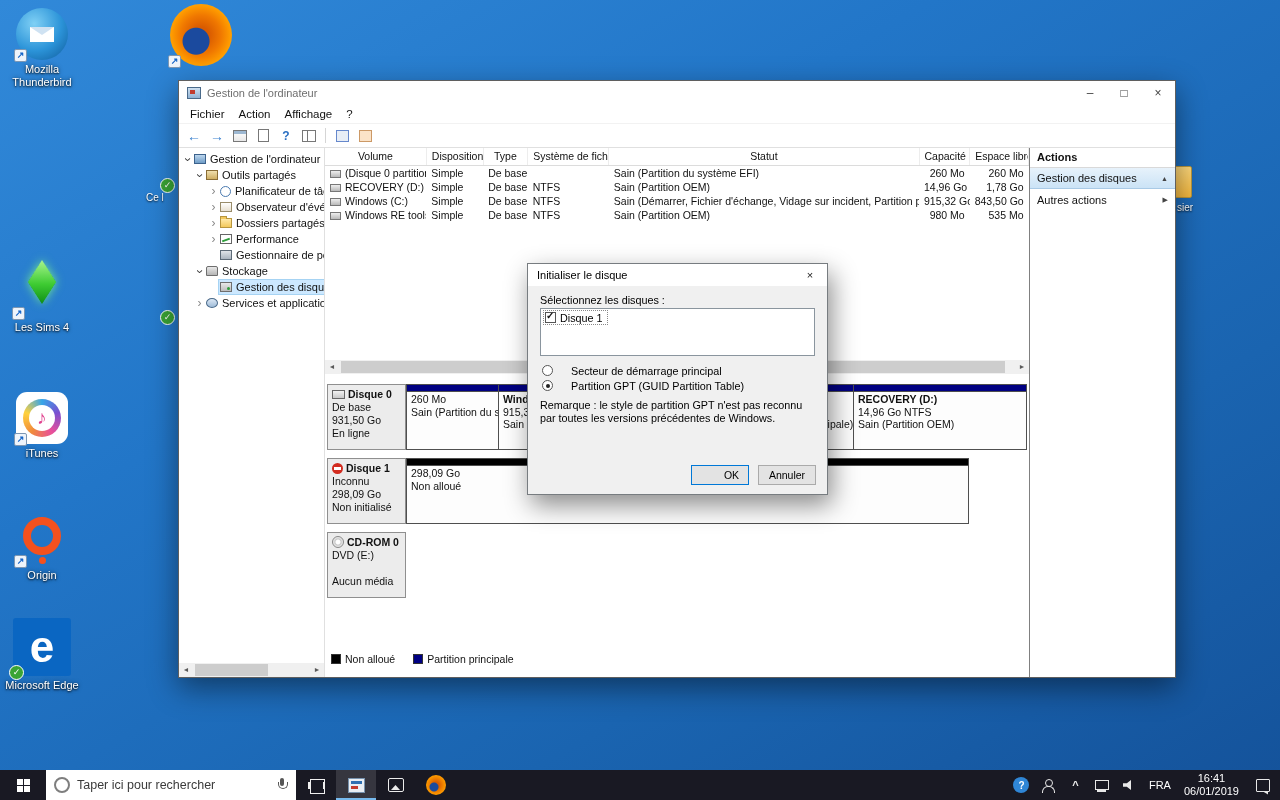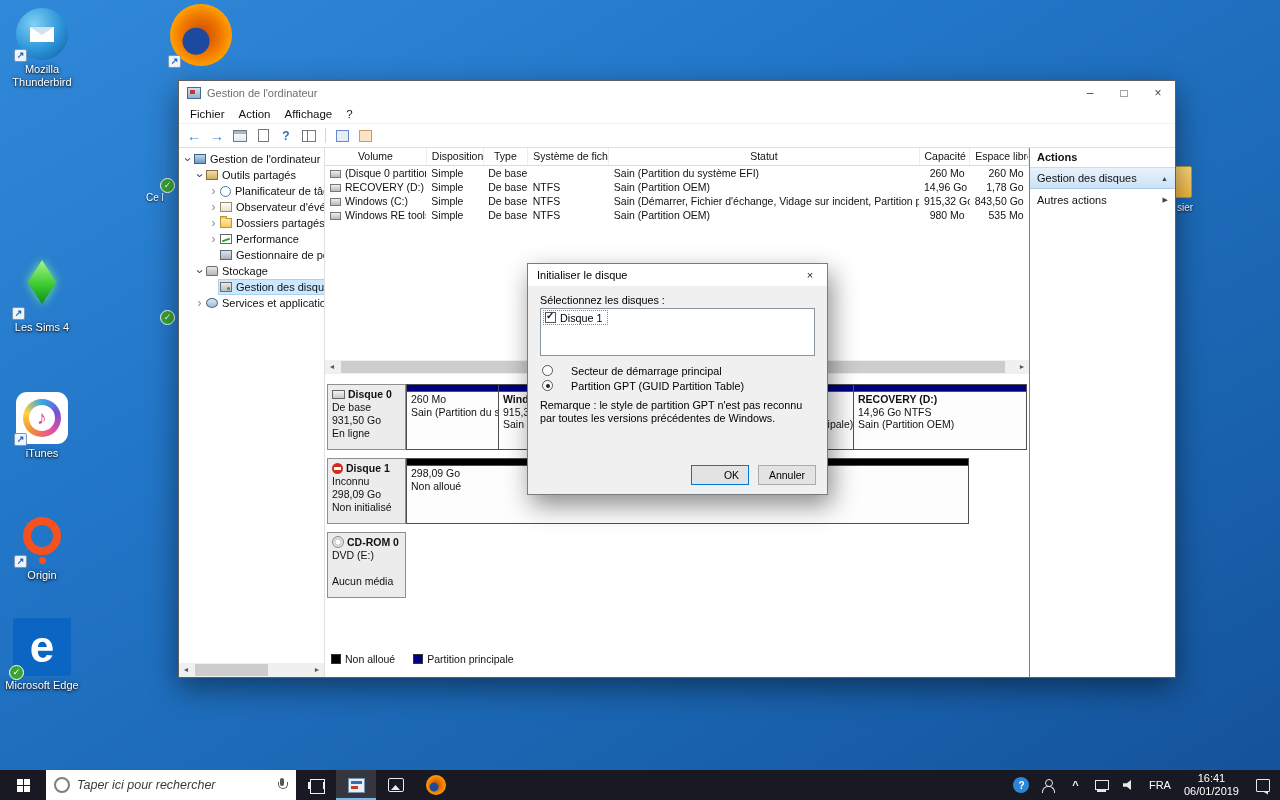--- a/index.html
+++ b/index.html
@@ -143,21 +143,21 @@
   .dlg-btns{position:absolute;right:11px;bottom:9px;display:flex;gap:9px;}
   .btn{width:58px;height:20px;background:#e3e3e3;border:1px solid #aaa;font-size:10.5px;font-family:inherit;display:flex;align-items:center;justify-content:center;}
   .btn.def{border-color:#0078d7;padding-left:23px;}
   
   .taskbar{position:absolute;left:0;bottom:0;width:1280px;height:30px;background:#191923;display:flex;align-items:stretch;z-index:30;}
   .tb-start{width:46px;display:flex;align-items:center;justify-content:center;}
   .winlogo{display:grid;grid-template-columns:6px 6px;grid-template-rows:6px 6px;gap:1px;}
   .winlogo span{background:#fff;display:block;}
   .tb-search{width:250px;background:#fff;display:flex;align-items:center;gap:7px;padding:0 8px;}
   .cortana{width:16px;height:16px;border:2px solid #7e7e7e;border-radius:50%;flex:none;}
-  .search-input{border:none;outline:none;flex:1;min-width:0;font-size:12.5px;color:#333;font-family:inherit;background:transparent;font-style:italic;}
+  .search-input{border:none;outline:none;flex:1;min-width:0;font-size:12.5px;color:#333;font-family:inherit;background:transparent;}
   .search-input::placeholder{color:#3b3b3b;opacity:1;}
   .mic{width:12px;height:15px;position:relative;flex:none;}
   .mic::before{content:"";position:absolute;left:4px;top:0;width:4px;height:8px;background:#555;border-radius:2px;}
   .mic::after{content:"";position:absolute;left:2px;top:4px;width:8px;height:6px;border:1.5px solid #555;border-top:none;border-radius:0 0 6px 6px;}
   .tb-btn{width:40px;display:flex;align-items:center;justify-content:center;}
   .tb-btn.active{background:rgba(255,255,255,.13);box-shadow:inset 0 -2px 0 #76b9ed;}
   .tv{width:17px;height:13px;position:relative;}
   .tv::before{content:"";position:absolute;left:2px;top:0;width:13px;height:13px;border:1.5px solid #f0f0f0;}
   .tv::after{content:"";position:absolute;left:0;top:3px;width:2px;height:7px;background:#f0f0f0;box-shadow:15px 0 0 #f0f0f0;}
   .app-cm{width:17px;height:15px;background:#e9eef4;border:1px solid #7691ad;position:relative;}

